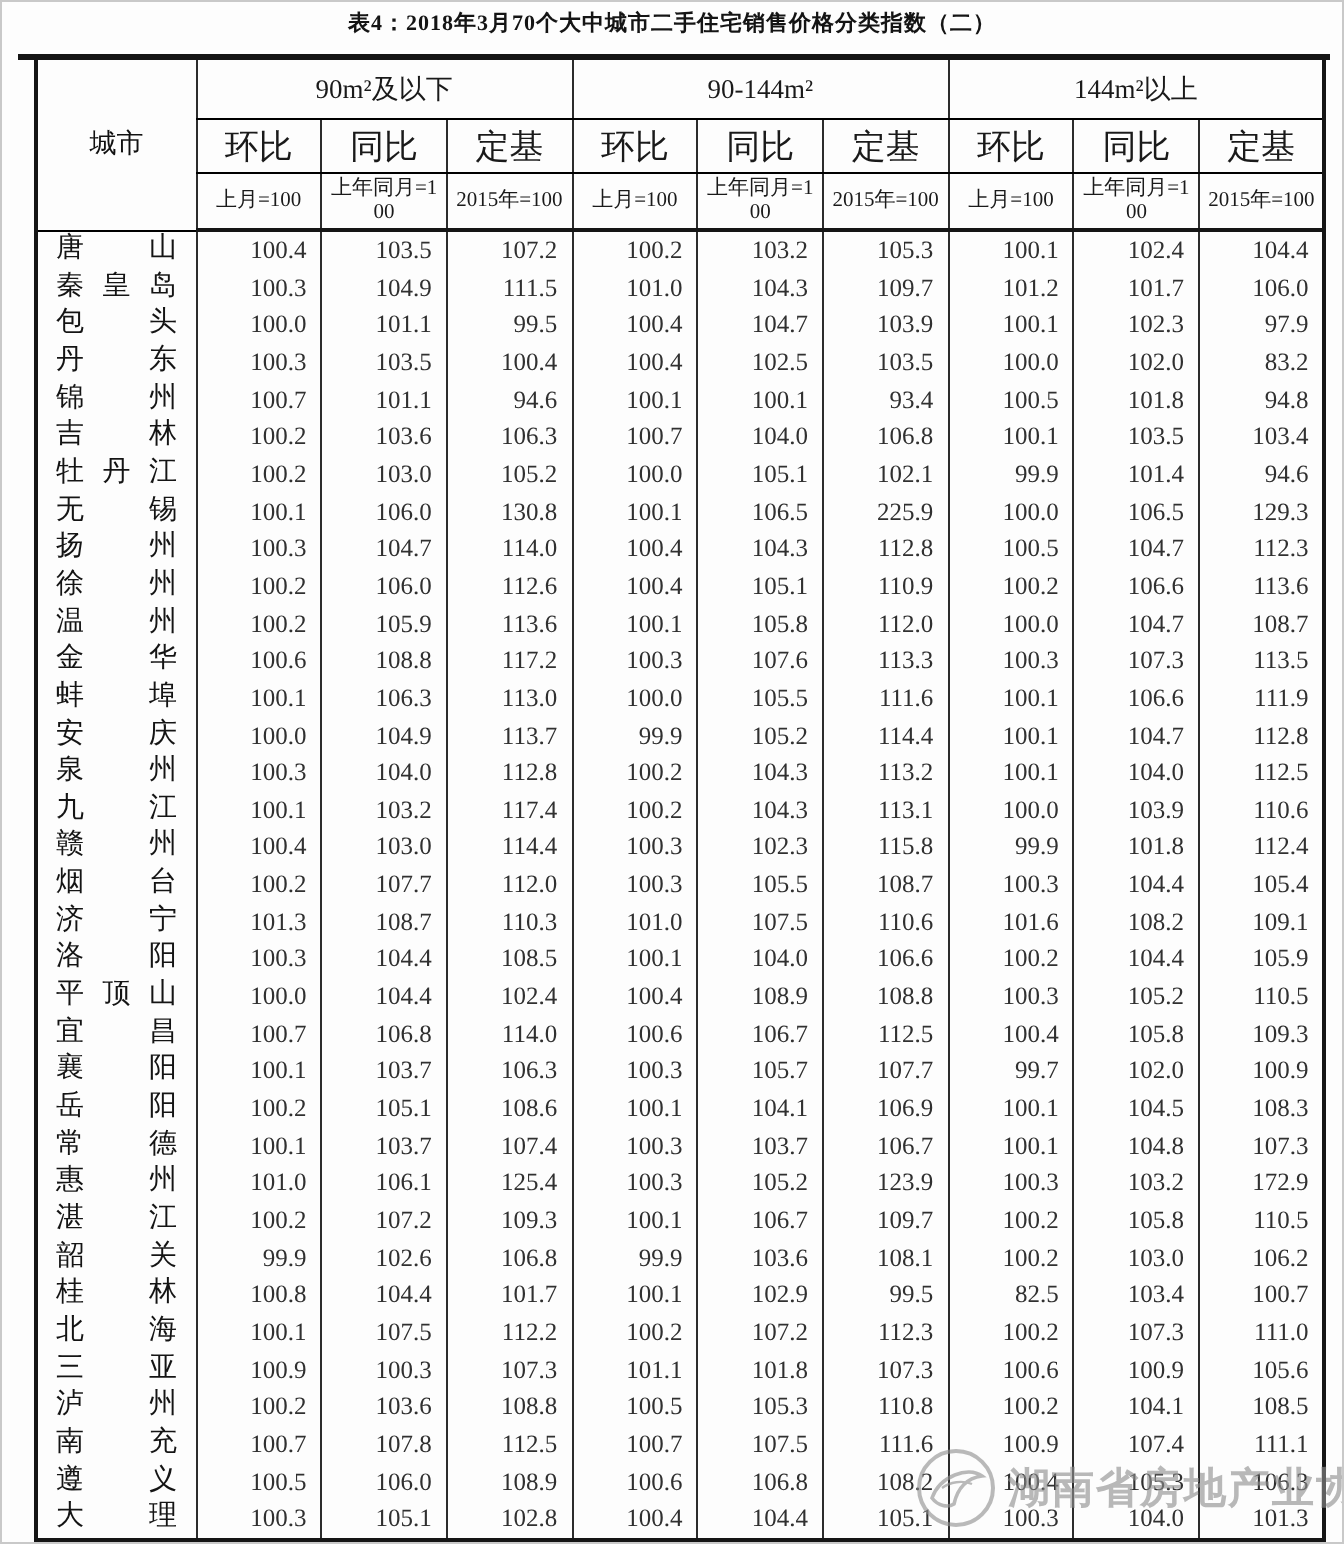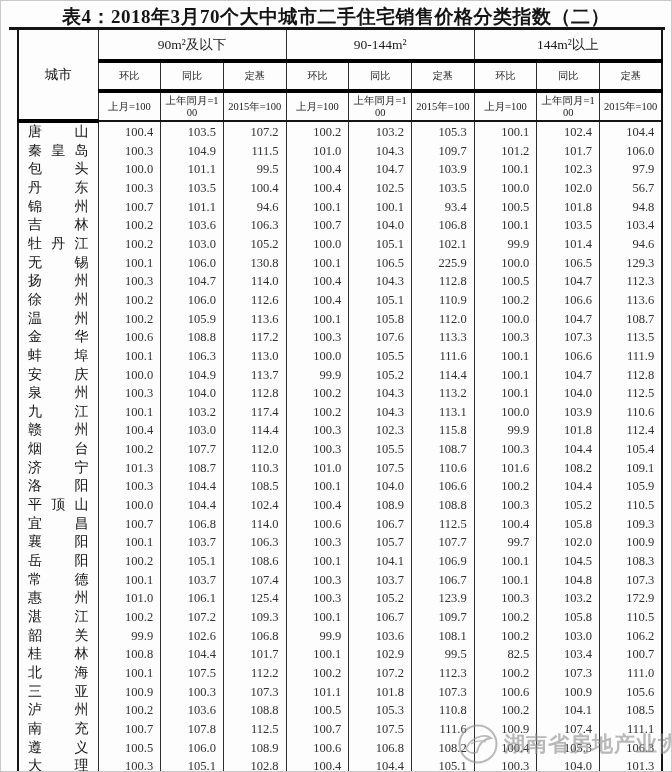--- a/index.html
+++ b/index.html
@@ -11,43 +11,43 @@
   .page {
     position:relative;
     width:670px; height:770px;
     border:1px solid #c9c9c9;
     background:#fdfdfd;
     overflow:hidden;
   }
   .title {
     position:absolute; top:3px; left:0; width:100%;
     text-align:center;
-    font-size:19px; font-weight:bold; color:#141414;
+    font-size:11px; font-weight:bold; color:#141414;
     letter-spacing:0.5px;
     white-space:nowrap;
   }
   .top-rule {
     position:absolute; top:26px; left:8px;
     width:656px; height:3px; background:#151515;
   }
   table.idx {
     position:absolute; top:29px; left:16px;
     width:644px;
     border-collapse:collapse; table-layout:fixed;
     border:2px solid #151515; border-top:none; border-bottom:3px solid #151515;
   }
   col.col-city { width:80px; }
   col.col-num  { width:62.7px; }
   th, td { border-left:1px solid #2c2c2c; }
   thead th {
     font-weight:normal; color:#1a1a1a; text-align:center;
-    border-bottom:4px solid #000000; background:#fdfdfd;
+    border-bottom:1px solid #000000; background:#fdfdfd;
   }
   tr.group-row th  { height:27px; font-size:13.5px; }
-  tr.metric-row th { height:24px; font-size:10px;margin-left:20px; }
+  tr.metric-row th { height:24px; font-size:17px;margin-left:20px; }
   tr.base-row th   { height:27px; font-size:10.5px; line-height:12px;
                      word-break:break-all; border-bottom:2px solid #151515;
                      padding:0 2px; }
   th.city-head { font-size:14px; color:#111;margin-left:48px; }
   tbody tr { height:18.66px; }
   tbody td {
     padding:0; font-size:12.5px; color:#303030;
     line-height:18.6px; white-space:nowrap; overflow:hidden;
   }
   td.num { text-align:right; padding-right:7px;
@@ -176,21 +176,21 @@
             </div>
           </td>
           <td class="num">100.3</td>
           <td class="num">103.5</td>
           <td class="num">100.4</td>
           <td class="num">100.4</td>
           <td class="num">102.5</td>
           <td class="num">103.5</td>
           <td class="num">100.0</td>
           <td class="num">102.0</td>
-          <td class="num">56.7</td>
+          <td class="num">83.2</td>
         </tr>
         <tr>
           <td class="city">
             <div class="city-inner">
               <span>锦</span>
               <span>州</span>
             </div>
           </td>
           <td class="num">100.7</td>
           <td class="num">101.1</td>

